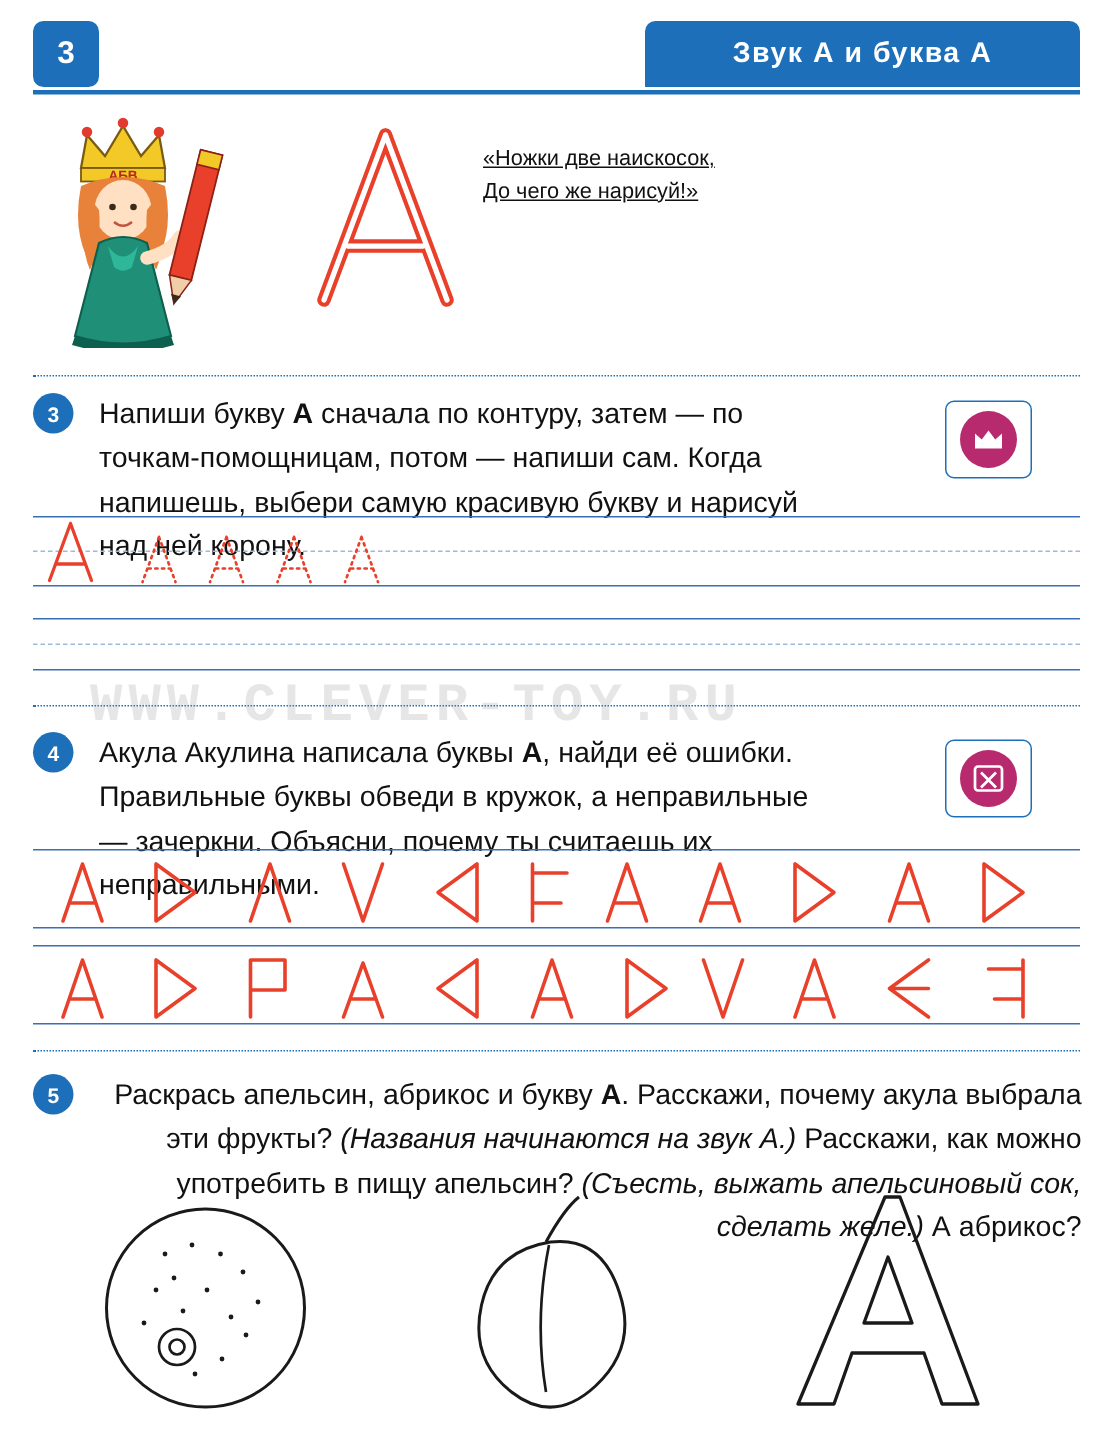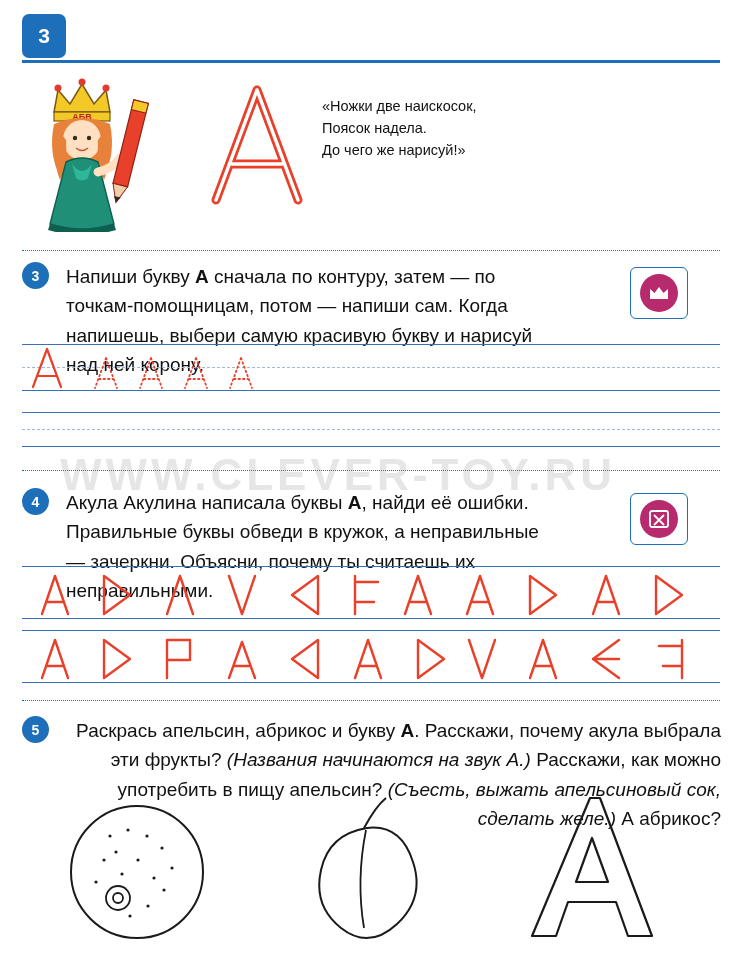--- a/index.html
+++ b/index.html
@@ -64,21 +64,21 @@
   }
   .big-letter-a {
     position: absolute; left: 180px; top: 10px;
     width: 110px; height: 125px;
   }
   .intro-text {
     position: absolute; left: 300px; top: 8px; width: 400px;
     font-size: 14.5px; line-height: 1.5;
   }
   .intro-text .row { margin: 0; }
-  .intro-poem { margin-top: 16px; }
+  .intro-poem { margin-top: 16px; text-decoration: underline; }
   b { font-weight: bold; }
 
   
   .task { position: absolute; }
   .task-num {
     position: absolute; left: 0; top: 0;
     width: 27px; height: 27px; border-radius: 50%;
     background: #1c6fb8; color: #fff;
     font-size: 14px; font-weight: bold;
     display: flex; align-items: center; justify-content: center;
@@ -113,43 +113,44 @@
   .rule-dash  { border-top: 1.1px dashed #9fb9dc; }
 
   
   .glyph-row { position: absolute; left: 22px; width: 698px; height: 48px; }
 
   
   .watermark {
     position: absolute;
     left: 60px; top: 450px;
     width: 640px; height: 60px;
-    font-size: 44px;
+    font-size: 36px;
     font-weight: bold;
     letter-spacing: 4px;
     color: rgba(140,140,140,0.22);
-    font-family: Liberation Sans, sans-serif;
+    font-family: Liberation Mono, monospace;
     white-space: nowrap;
     pointer-events: none;
   }
 
   
   .pics { position: absolute; left: 22px; top: 790px; width: 698px; height: 160px; }
   .pic { position: absolute; top: 0; }
 
   .italic { font-style: italic; }
   svg { display: block; }
 </style>
 </head>
 <body>
 
 <div class="page">
 
   <div class="header">
     <div class="page-number-box">3</div>
+    <div class="header-title-bar">Звук А и буква А</div>
     <div class="header-rule"></div>
   </div>
 
   <div class="intro">
 
     <div class="queen">
       <svg width="130" height="160" viewBox="0 0 130 160">
 
         <path d="M30 40 L34 18 L46 32 L58 12 L70 32 L82 18 L86 40 Z" fill="#f2c927" stroke="#7a5a10" stroke-width="1.5"></path>
         <circle cx="34" cy="16" r="3.5" fill="#e23b2e"></circle>
@@ -186,21 +187,20 @@
     <div class="big-letter-a">
       <svg width="110" height="125" viewBox="0 0 110 125">
         <path d="M55 8 L14 118 M55 8 L96 118 M30 82 L80 82" stroke="#e8402a" stroke-width="9" fill="none" stroke-linecap="round" stroke-linejoin="round"></path>
         <path d="M55 8 L14 118 M55 8 L96 118 M30 82 L80 82" stroke="#ffffff" stroke-width="3.5" fill="none" stroke-linecap="round" stroke-linejoin="round"></path>
       </svg>
     </div>
 
     <div class="intro-text">
       <div class="intro-poem">
         <p class="row">«Ножки две наискосок,</p>
-        <p class="row">Поясок надела.</p>
         <p class="row">До чего же нарисуй!»</p>
       </div>
     </div>
   </div>
 
   <div class="divider" style="top:250px;"></div>
 
   <div class="task" style="left:22px; top:262px; width:698px; height:70px;">
     <div class="task-num">3</div>
     <div class="task-text" style="width:470px;">

